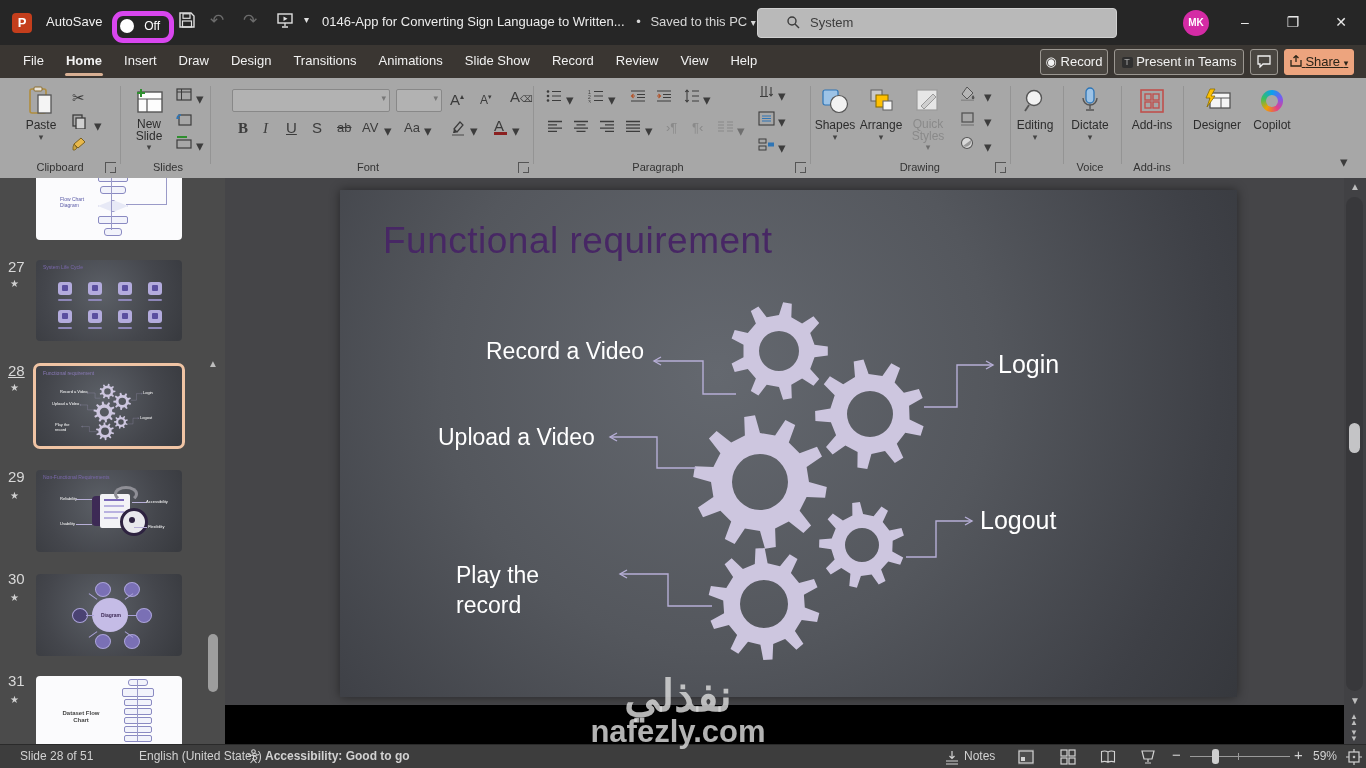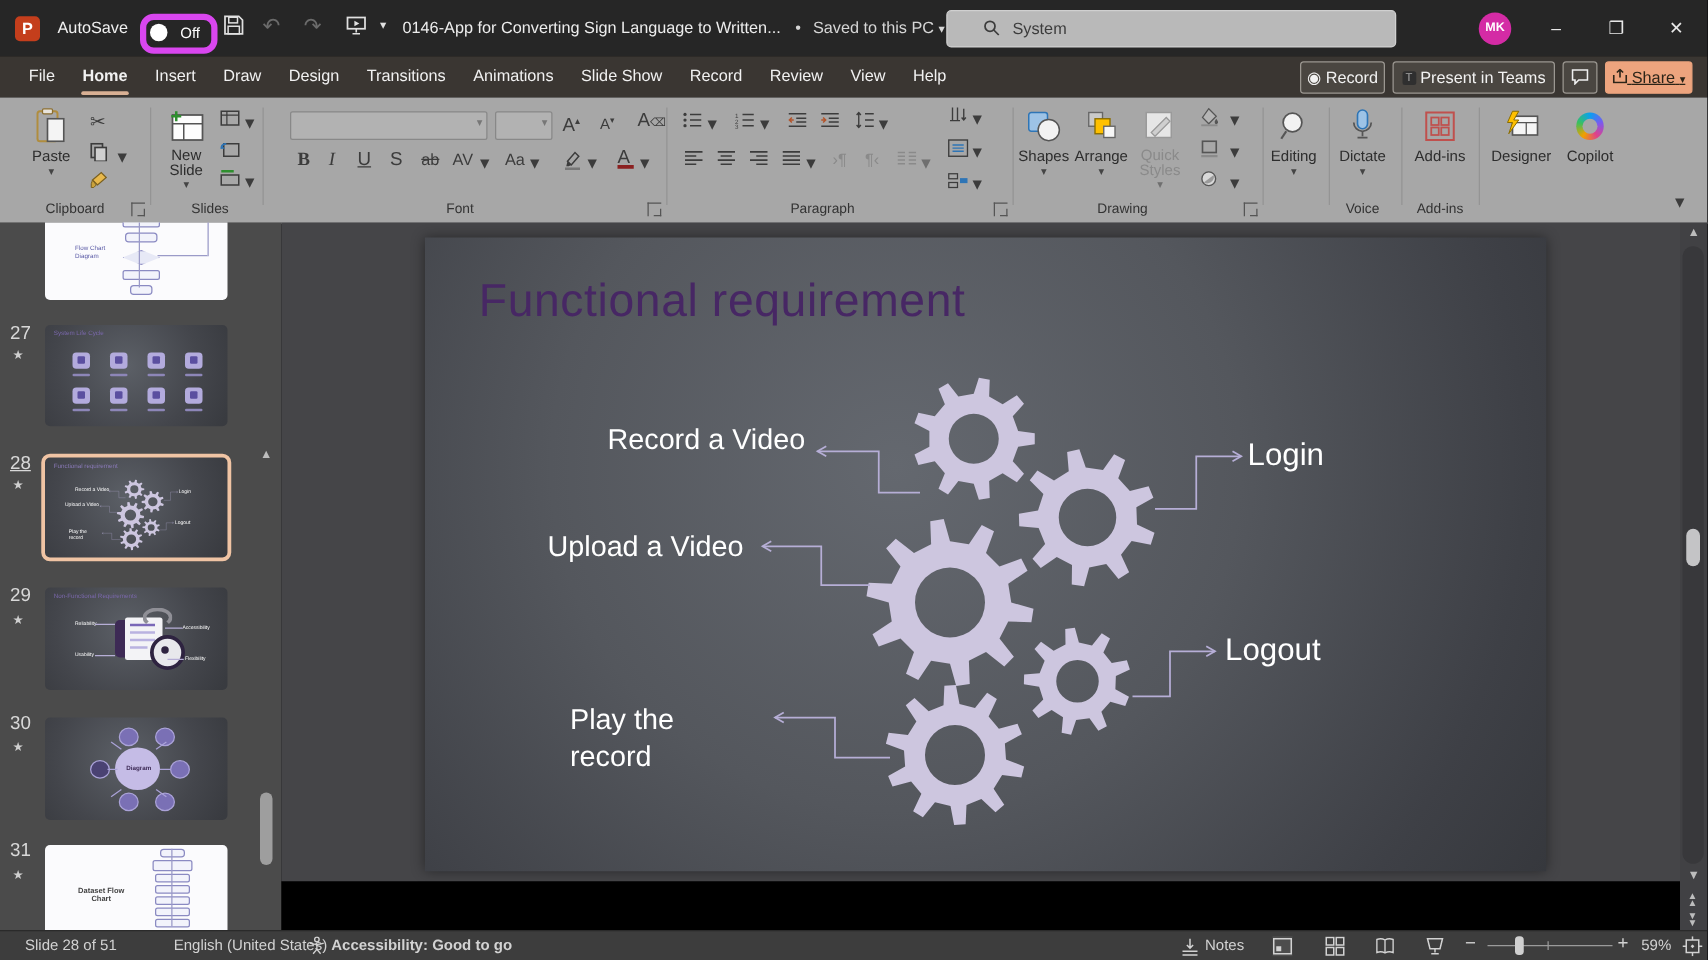--- a/index.html
+++ b/index.html
@@ -416,21 +416,21 @@
         </svg>
     </div>
     <div class="sico chev" style="left:984px;top:36px;">▾</div>
     <div class="sico" style="left:960px;top:58px;">
       <svg width="16" height="15" viewBox="0 0 16 15">
           <circle cx="7" cy="7" r="5.5" fill="#d8d8d8" stroke="#555" stroke-width="1.1"></circle>
           <path d="M3 10a5.5 5.5 0 0 0 8-6" fill="#9a9a9a"></path>
         </svg>
     </div>
     <div class="sico chev" style="left:984px;top:61px;">▾</div>
-    <div class="glabel" style="left:838px;">Drawing</div>
+    <div class="glabel" style="left:820px;text-align:right;">Drawing</div>
     <div class="launch" style="left:995px;"></div>
     <div class="gdiv" style="left:1010px;"></div>
 
     <div class="bigbtn" style="left:1012px;">
       <div class="bico">
         <svg width="26" height="26" viewBox="0 0 26 26">
             <circle cx="12" cy="10" r="7.5" fill="#f2f2f2" stroke="#555" stroke-width="1.4"></circle>
             <path d="M7 17l-4 6" stroke="#555" stroke-width="1.8"></path>
           </svg>
       </div>
@@ -634,20 +634,24 @@
     <div class="tri" style="position:absolute;left:6px;top:4px;">▲</div>
     <div class="vtrack">
       <div class="vthumb"></div>
     </div>
     <div class="tri" style="position:absolute;left:6px;top:518px;">▼</div>
     <div class="tri" style="position:absolute;left:6px;top:536px;font-size:8px;line-height:6px;">▲<br>▲</div>
     <div class="tri" style="position:absolute;left:6px;top:552px;font-size:8px;line-height:6px;">▼<br>▼</div>
   </div>
 
 
+  <div class="watermark">
+    <div class="wm-ar">نفذلي</div>
+    <div class="wm-la">nafezly.com</div>
+  </div>
 
   <div class="statusbar">
     <div class="sb" style="left:20px;">Slide 28 of 51</div>
     <div class="sb" style="left:115px;margin-left:24px;">English (United States)</div>
     <div class="vicon" style="left:246px;">
       <svg width="15" height="15" viewBox="0 0 15 15">
           <circle cx="7.5" cy="2.5" r="1.8" fill="none" stroke="#d2d2d2" stroke-width="1.1"></circle>
           <path d="M2 5.5c3.5 1.3 7.5 1.3 11 0M7.5 6.5v4M7.5 10.5L4.5 14M7.5 10.5l3 3.5" fill="none" stroke="#d2d2d2" stroke-width="1.1"></path>
         </svg>
     </div>

